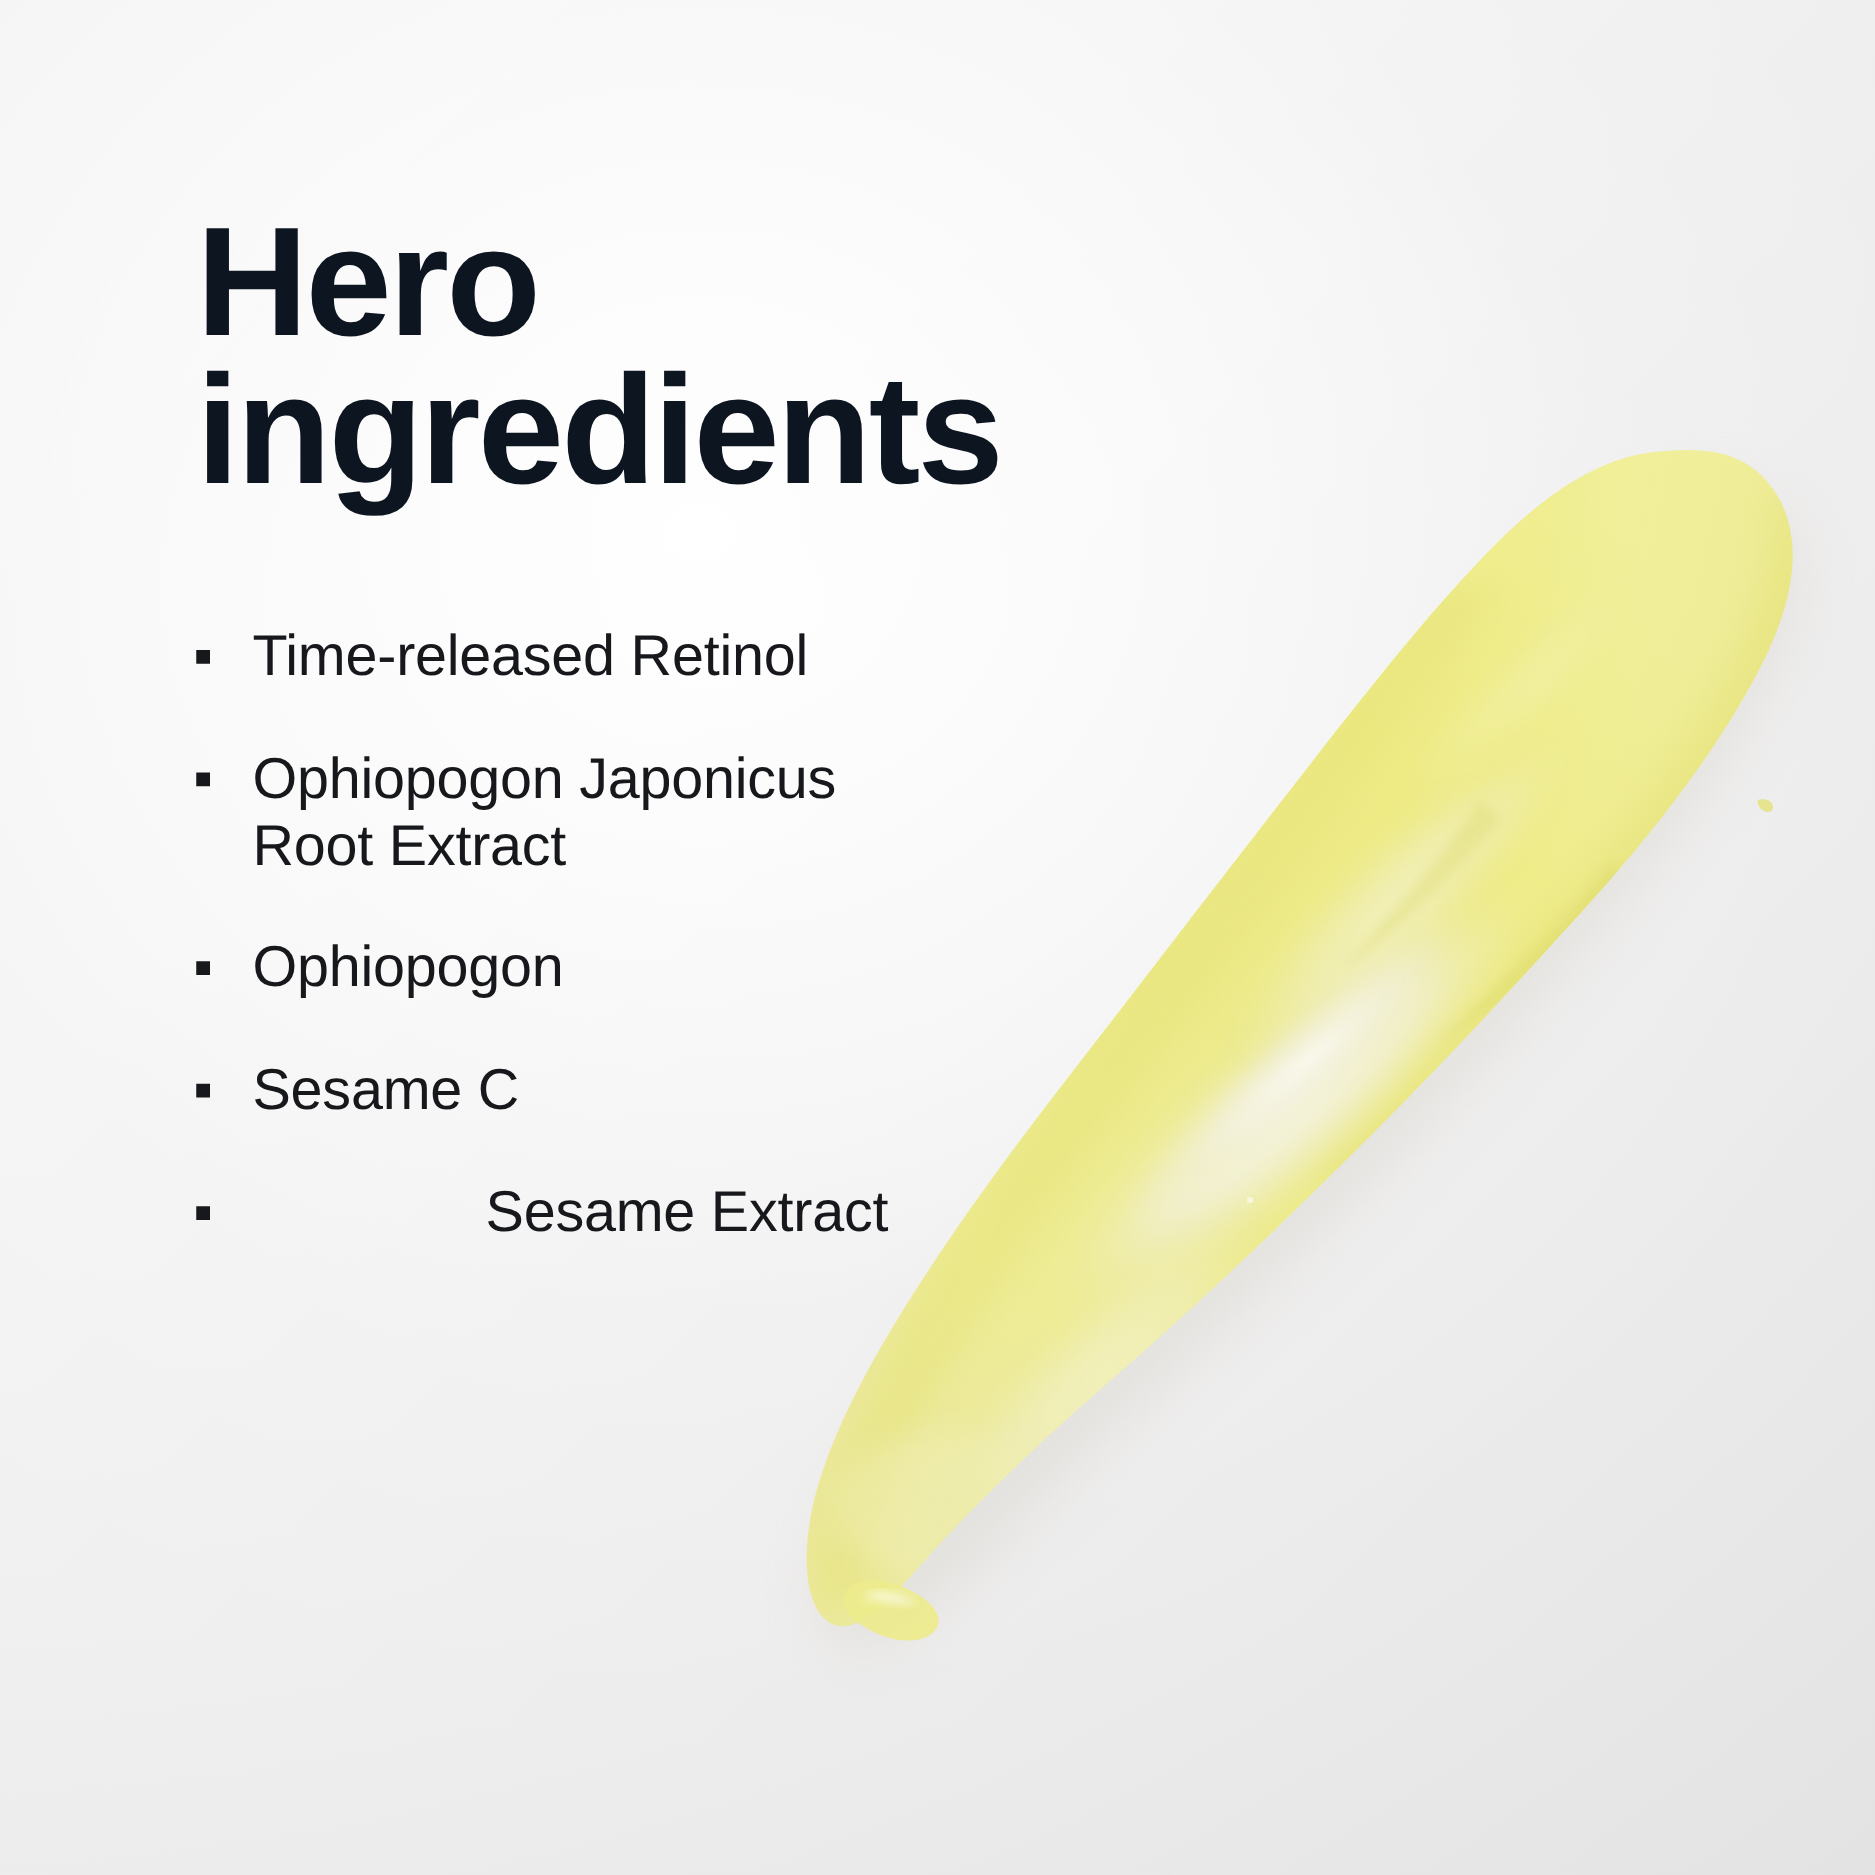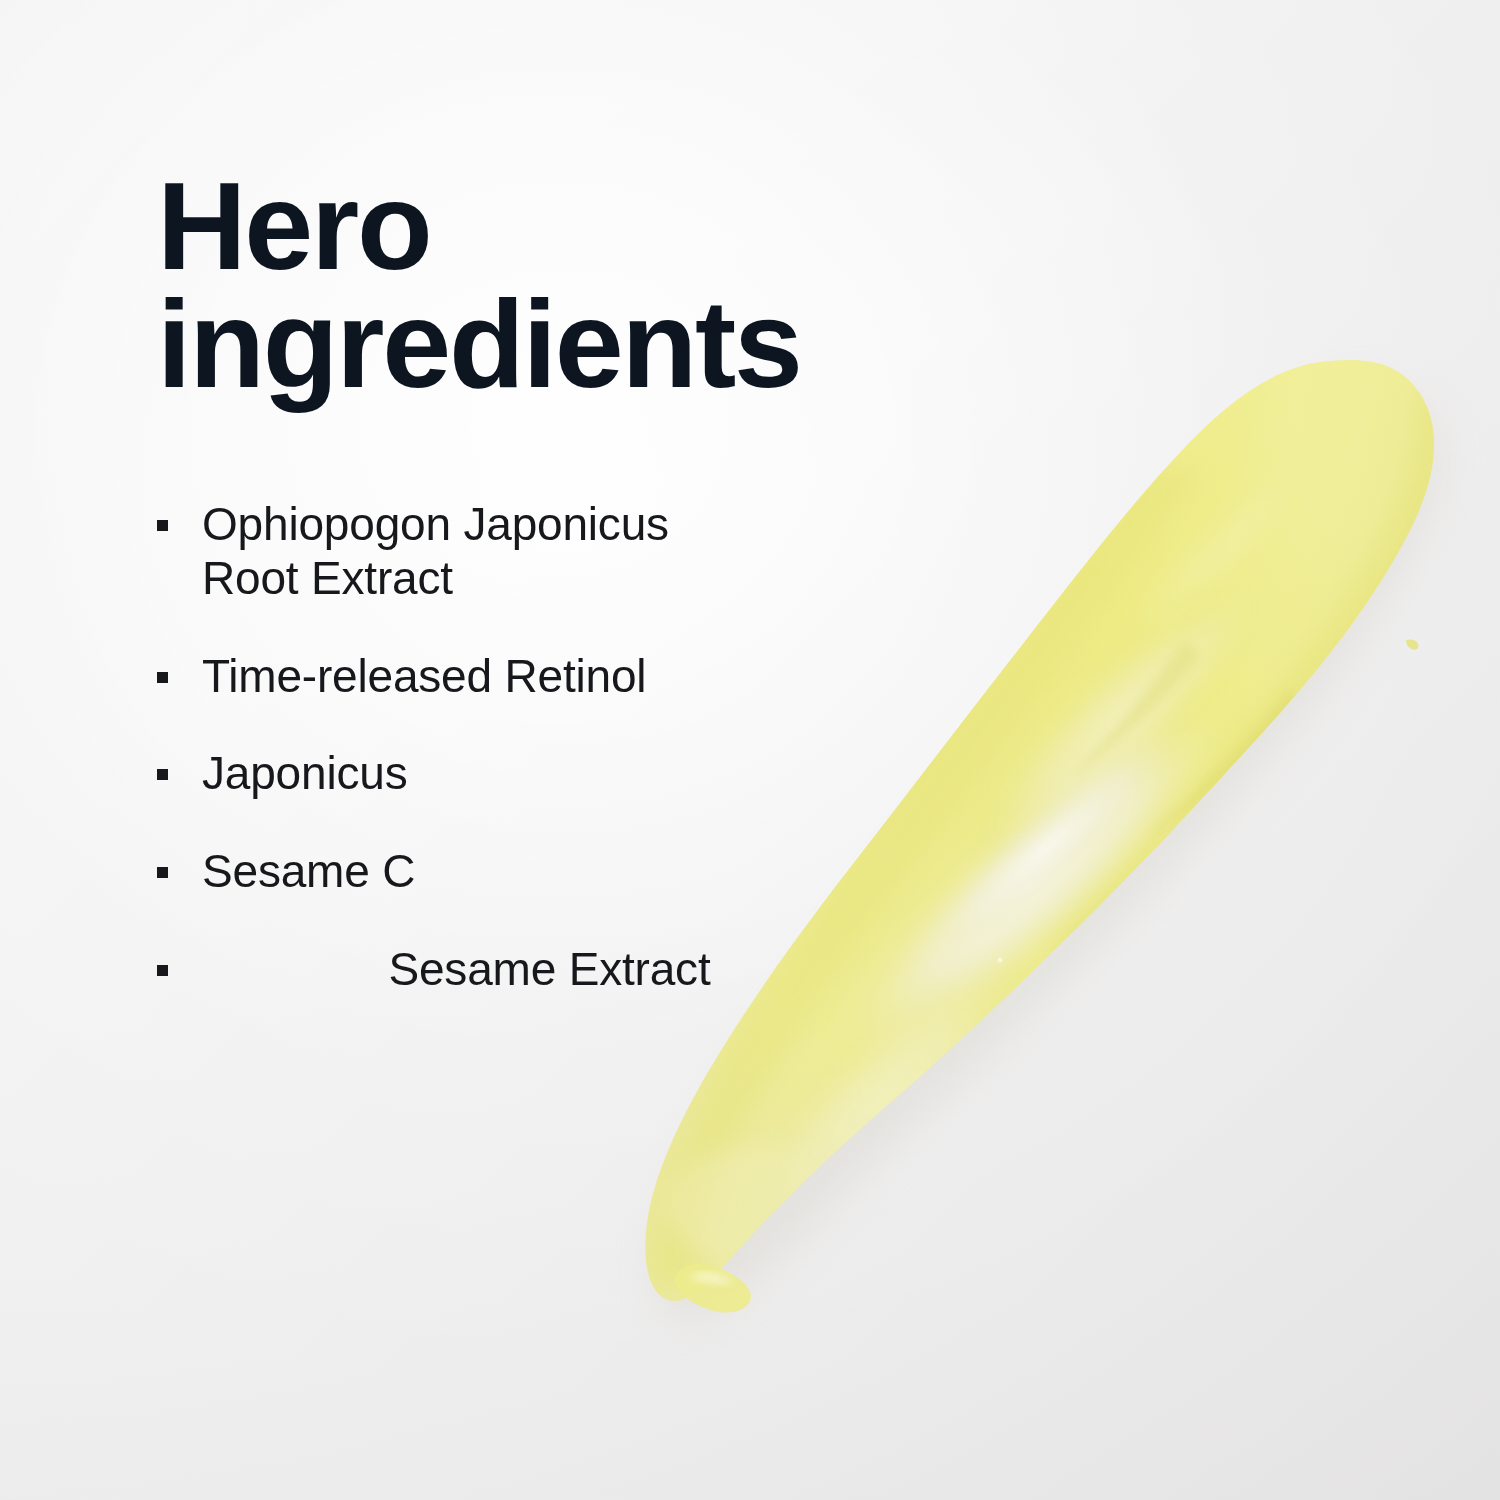--- a/index.html
+++ b/index.html
@@ -263,30 +263,30 @@
   <div id="bg-vignette"></div>
 
   <div id="text-block">
 
     <h1 id="page-title">Hero
 ingredients</h1>
 
     <ul id="ingredient-list">
       <li class="list-item">
         <span class="bullet-icon"></span>
+        <span class="item-label">Time-released Retinol</span>
+      </li>
+      <li class="list-item">
+        <span class="bullet-icon"></span>
         <span class="item-label">Ophiopogon Japonicus
 Root Extract</span>
       </li>
       <li class="list-item">
         <span class="bullet-icon"></span>
-        <span class="item-label">Time-released Retinol</span>
-      </li>
-      <li class="list-item">
-        <span class="bullet-icon"></span>
-        <span class="item-label">Japonicus</span>
+        <span class="item-label">Ophiopogon</span>
       </li>
       <li class="list-item">
         <span class="bullet-icon"></span>
         <span class="item-label">Sesame C</span>
       </li>
       <li class="list-item">
         <span class="bullet-icon"></span>
         <span class="item-label">Sesame Extract</span>
       </li>
     </ul>

